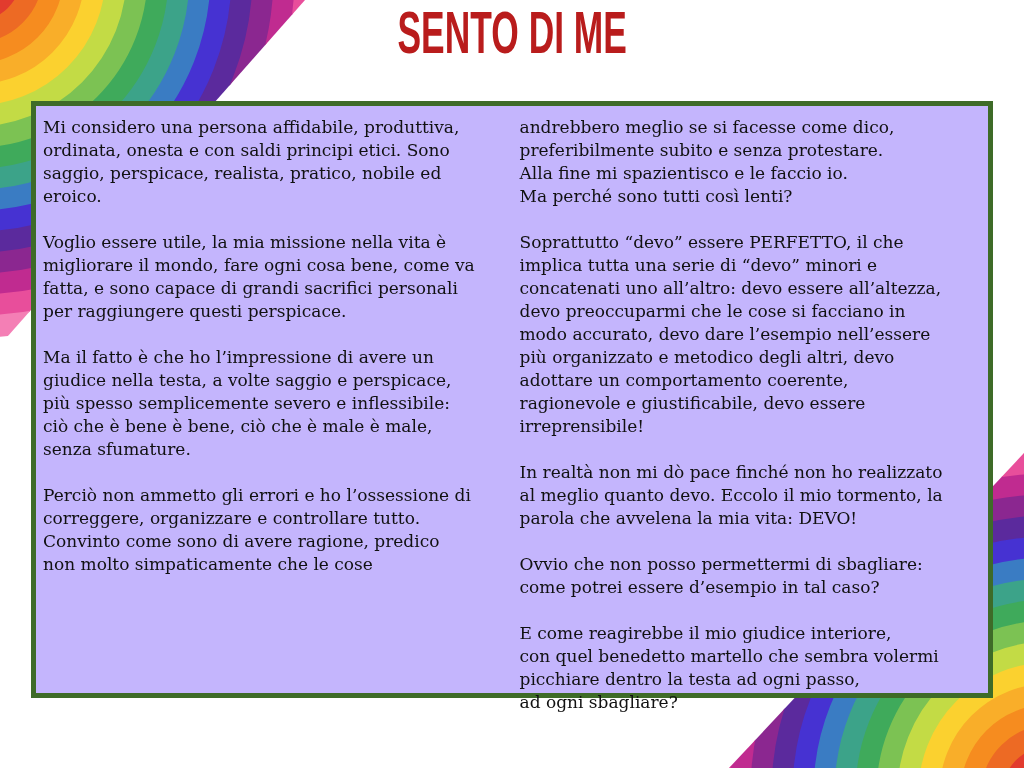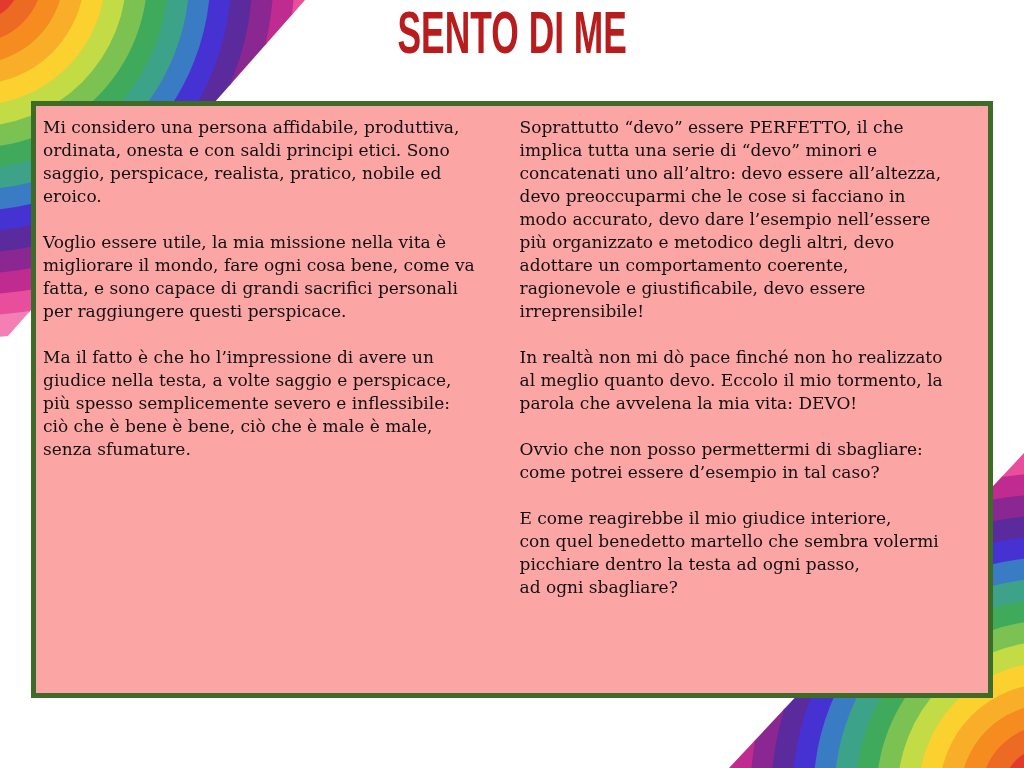--- a/index.html
+++ b/index.html
@@ -37,21 +37,21 @@
     transform: scaleX(0.60);
     transform-origin: center top;
   }
   .textbox {
     position: absolute;
     left: 31px;
     top: 101px;
     width: 962px;
     height: 597px;
     box-sizing: border-box;
-    background: #fca5a5;
+    background: #c4b5fd;
     border: 5px solid #1d4ed8;
     display: flex;
     gap: 16px;
     padding: 10px 8px 0 7px;
   }
   .col {
     flex: 1 1 0;
     min-width: 0;
   }
   .col p {
@@ -132,22 +132,30 @@
 eroico.</p>
       <p>Voglio essere utile, la mia missione nella vita è
 migliorare il mondo, fare ogni cosa bene, come va
 fatta, e sono capace di grandi sacrifici personali
 per raggiungere questi perspicace.</p>
       <p>Ma il fatto è che ho l’impressione di avere un
 giudice nella testa, a volte saggio e perspicace,
 più spesso semplicemente severo e inflessibile:
 ciò che è bene è bene, ciò che è male è male,
 senza sfumature.</p>
+      <p>Perciò non ammetto gli errori e ho l’ossessione di
+correggere, organizzare e controllare tutto.
+Convinto come sono di avere ragione, predico
+non molto simpaticamente che le cose</p>
     </div>
     <div class="col">
+      <p>andrebbero meglio se si facesse come dico,
+preferibilmente subito e senza protestare.
+Alla fine mi spazientisco e le faccio io.
+Ma perché sono tutti così lenti?</p>
       <p>Soprattutto “devo” essere PERFETTO, il che
 implica tutta una serie di “devo” minori e
 concatenati uno all’altro: devo essere all’altezza,
 devo preoccuparmi che le cose si facciano in
 modo accurato, devo dare l’esempio nell’essere
 più organizzato e metodico degli altri, devo
 adottare un comportamento coerente,
 ragionevole e giustificabile, devo essere
 irreprensibile!</p>
       <p>In realtà non mi dò pace finché non ho realizzato

